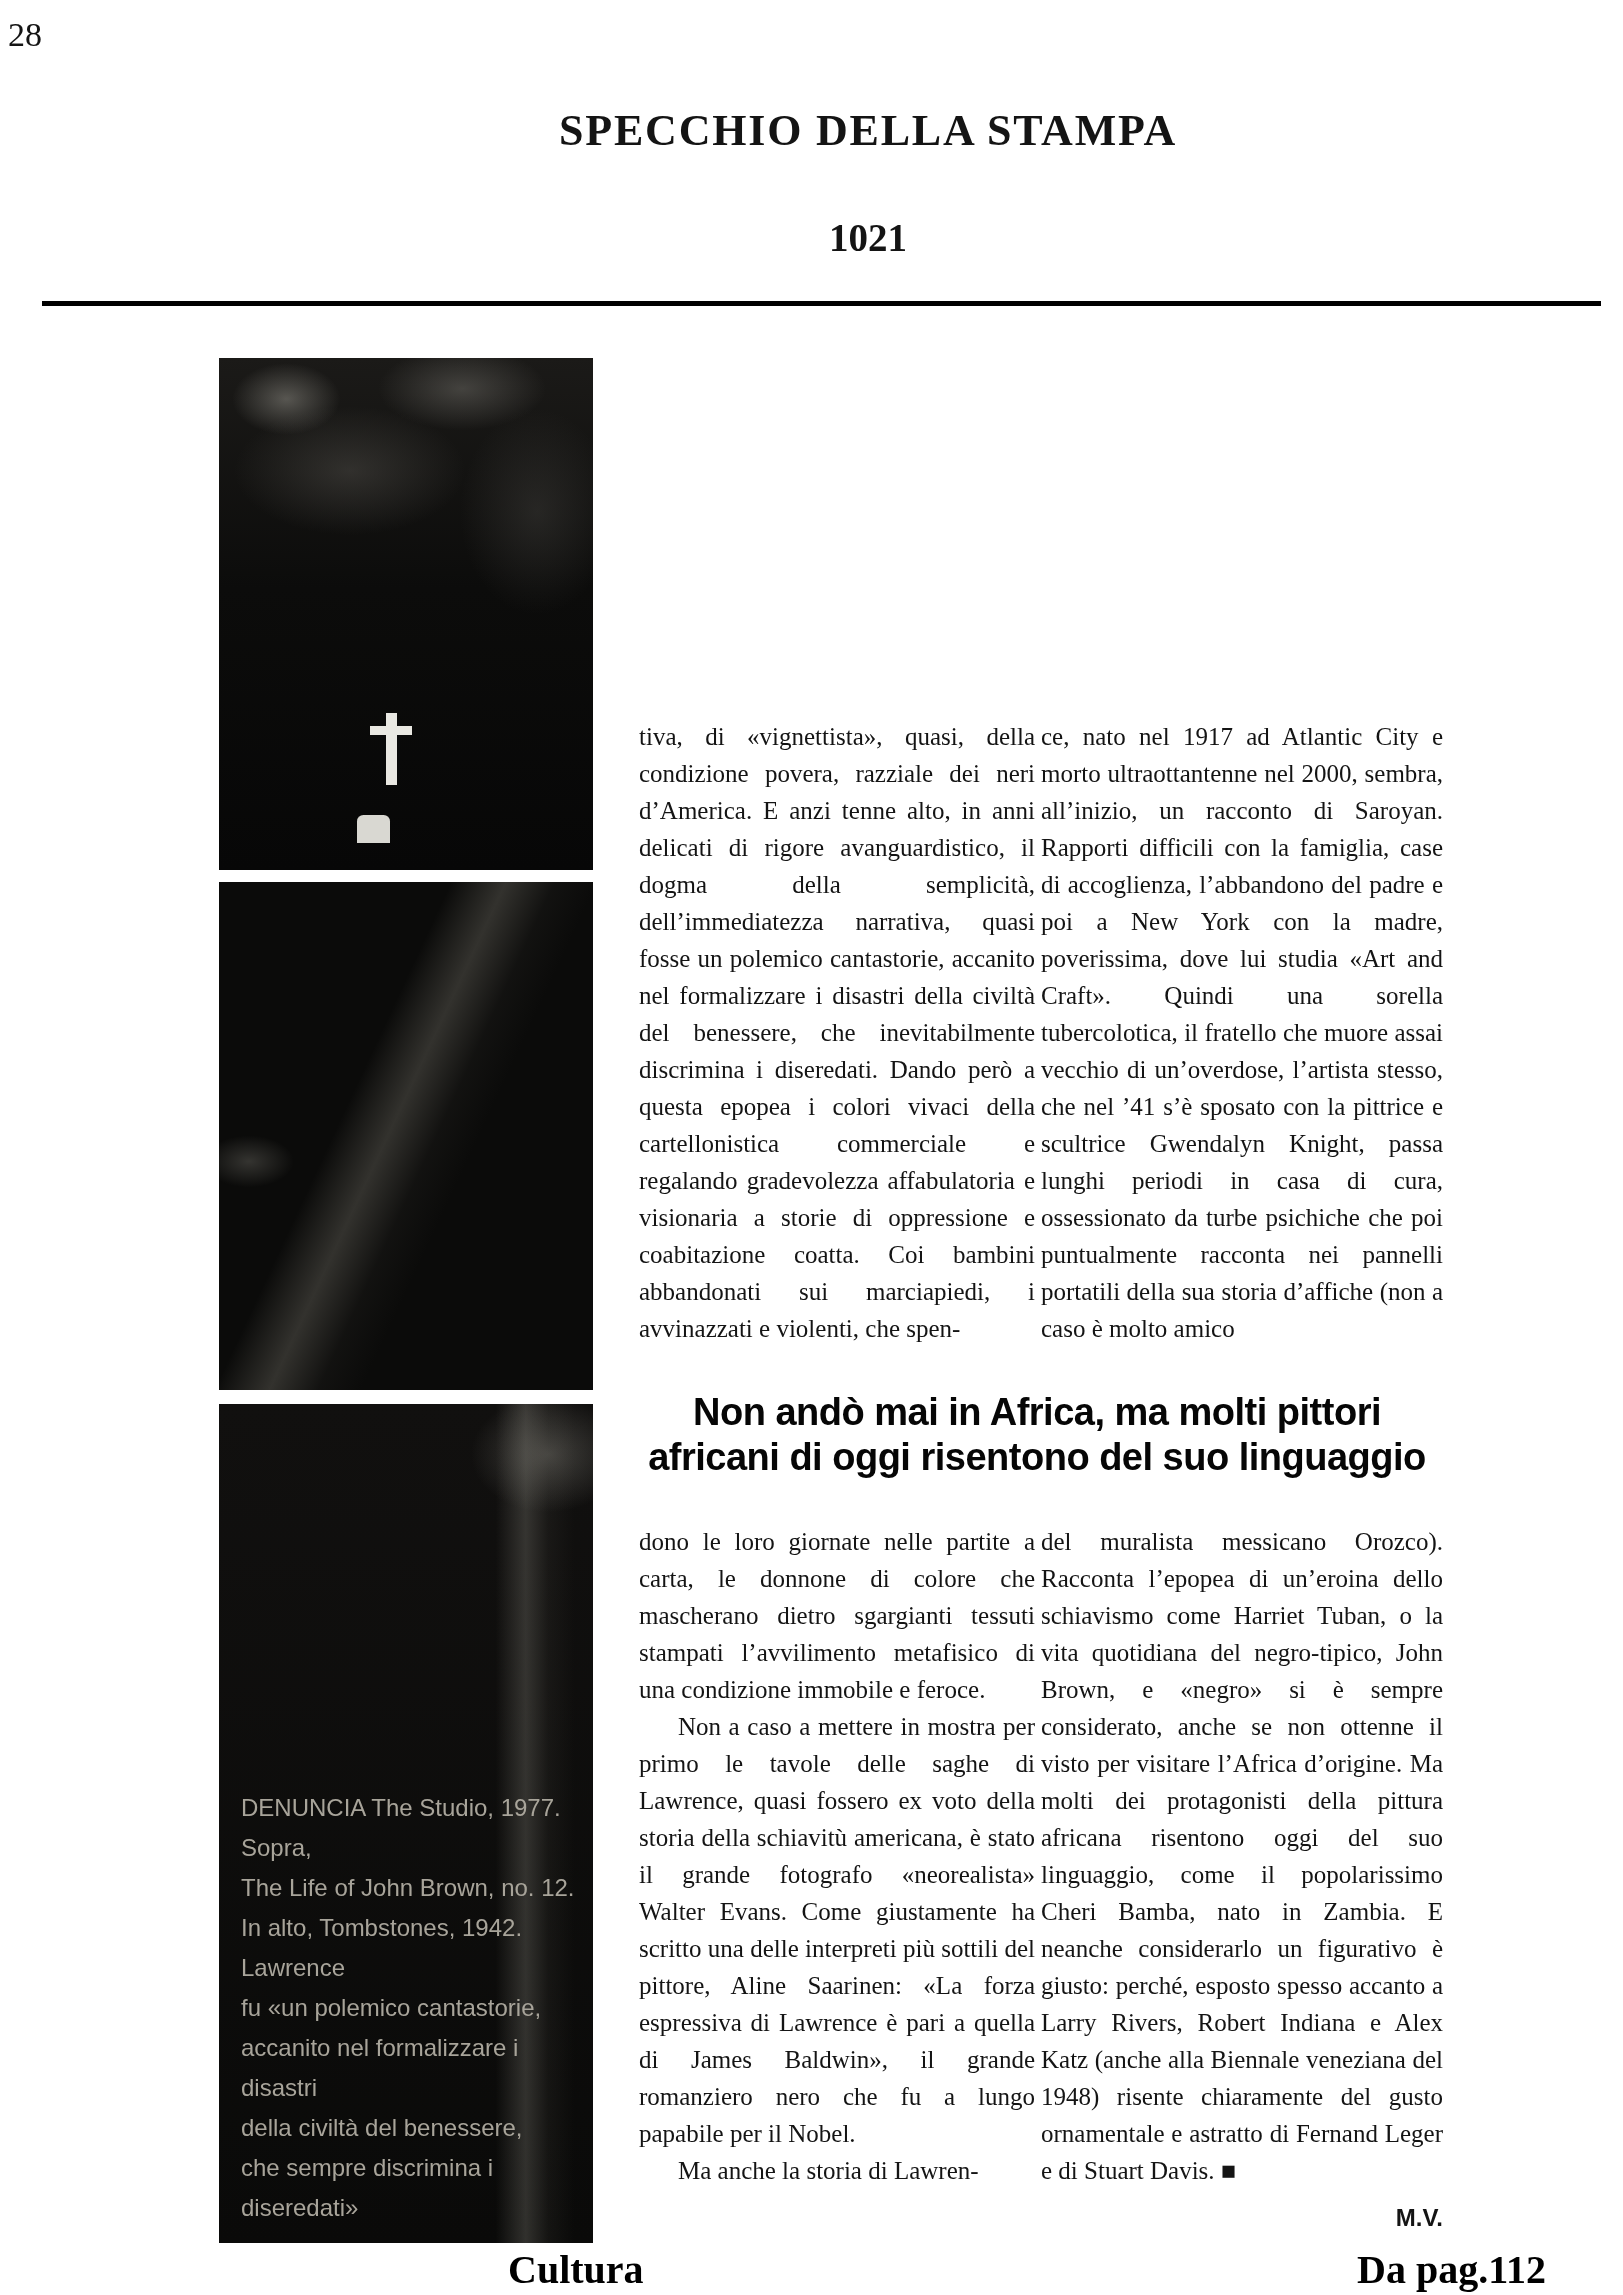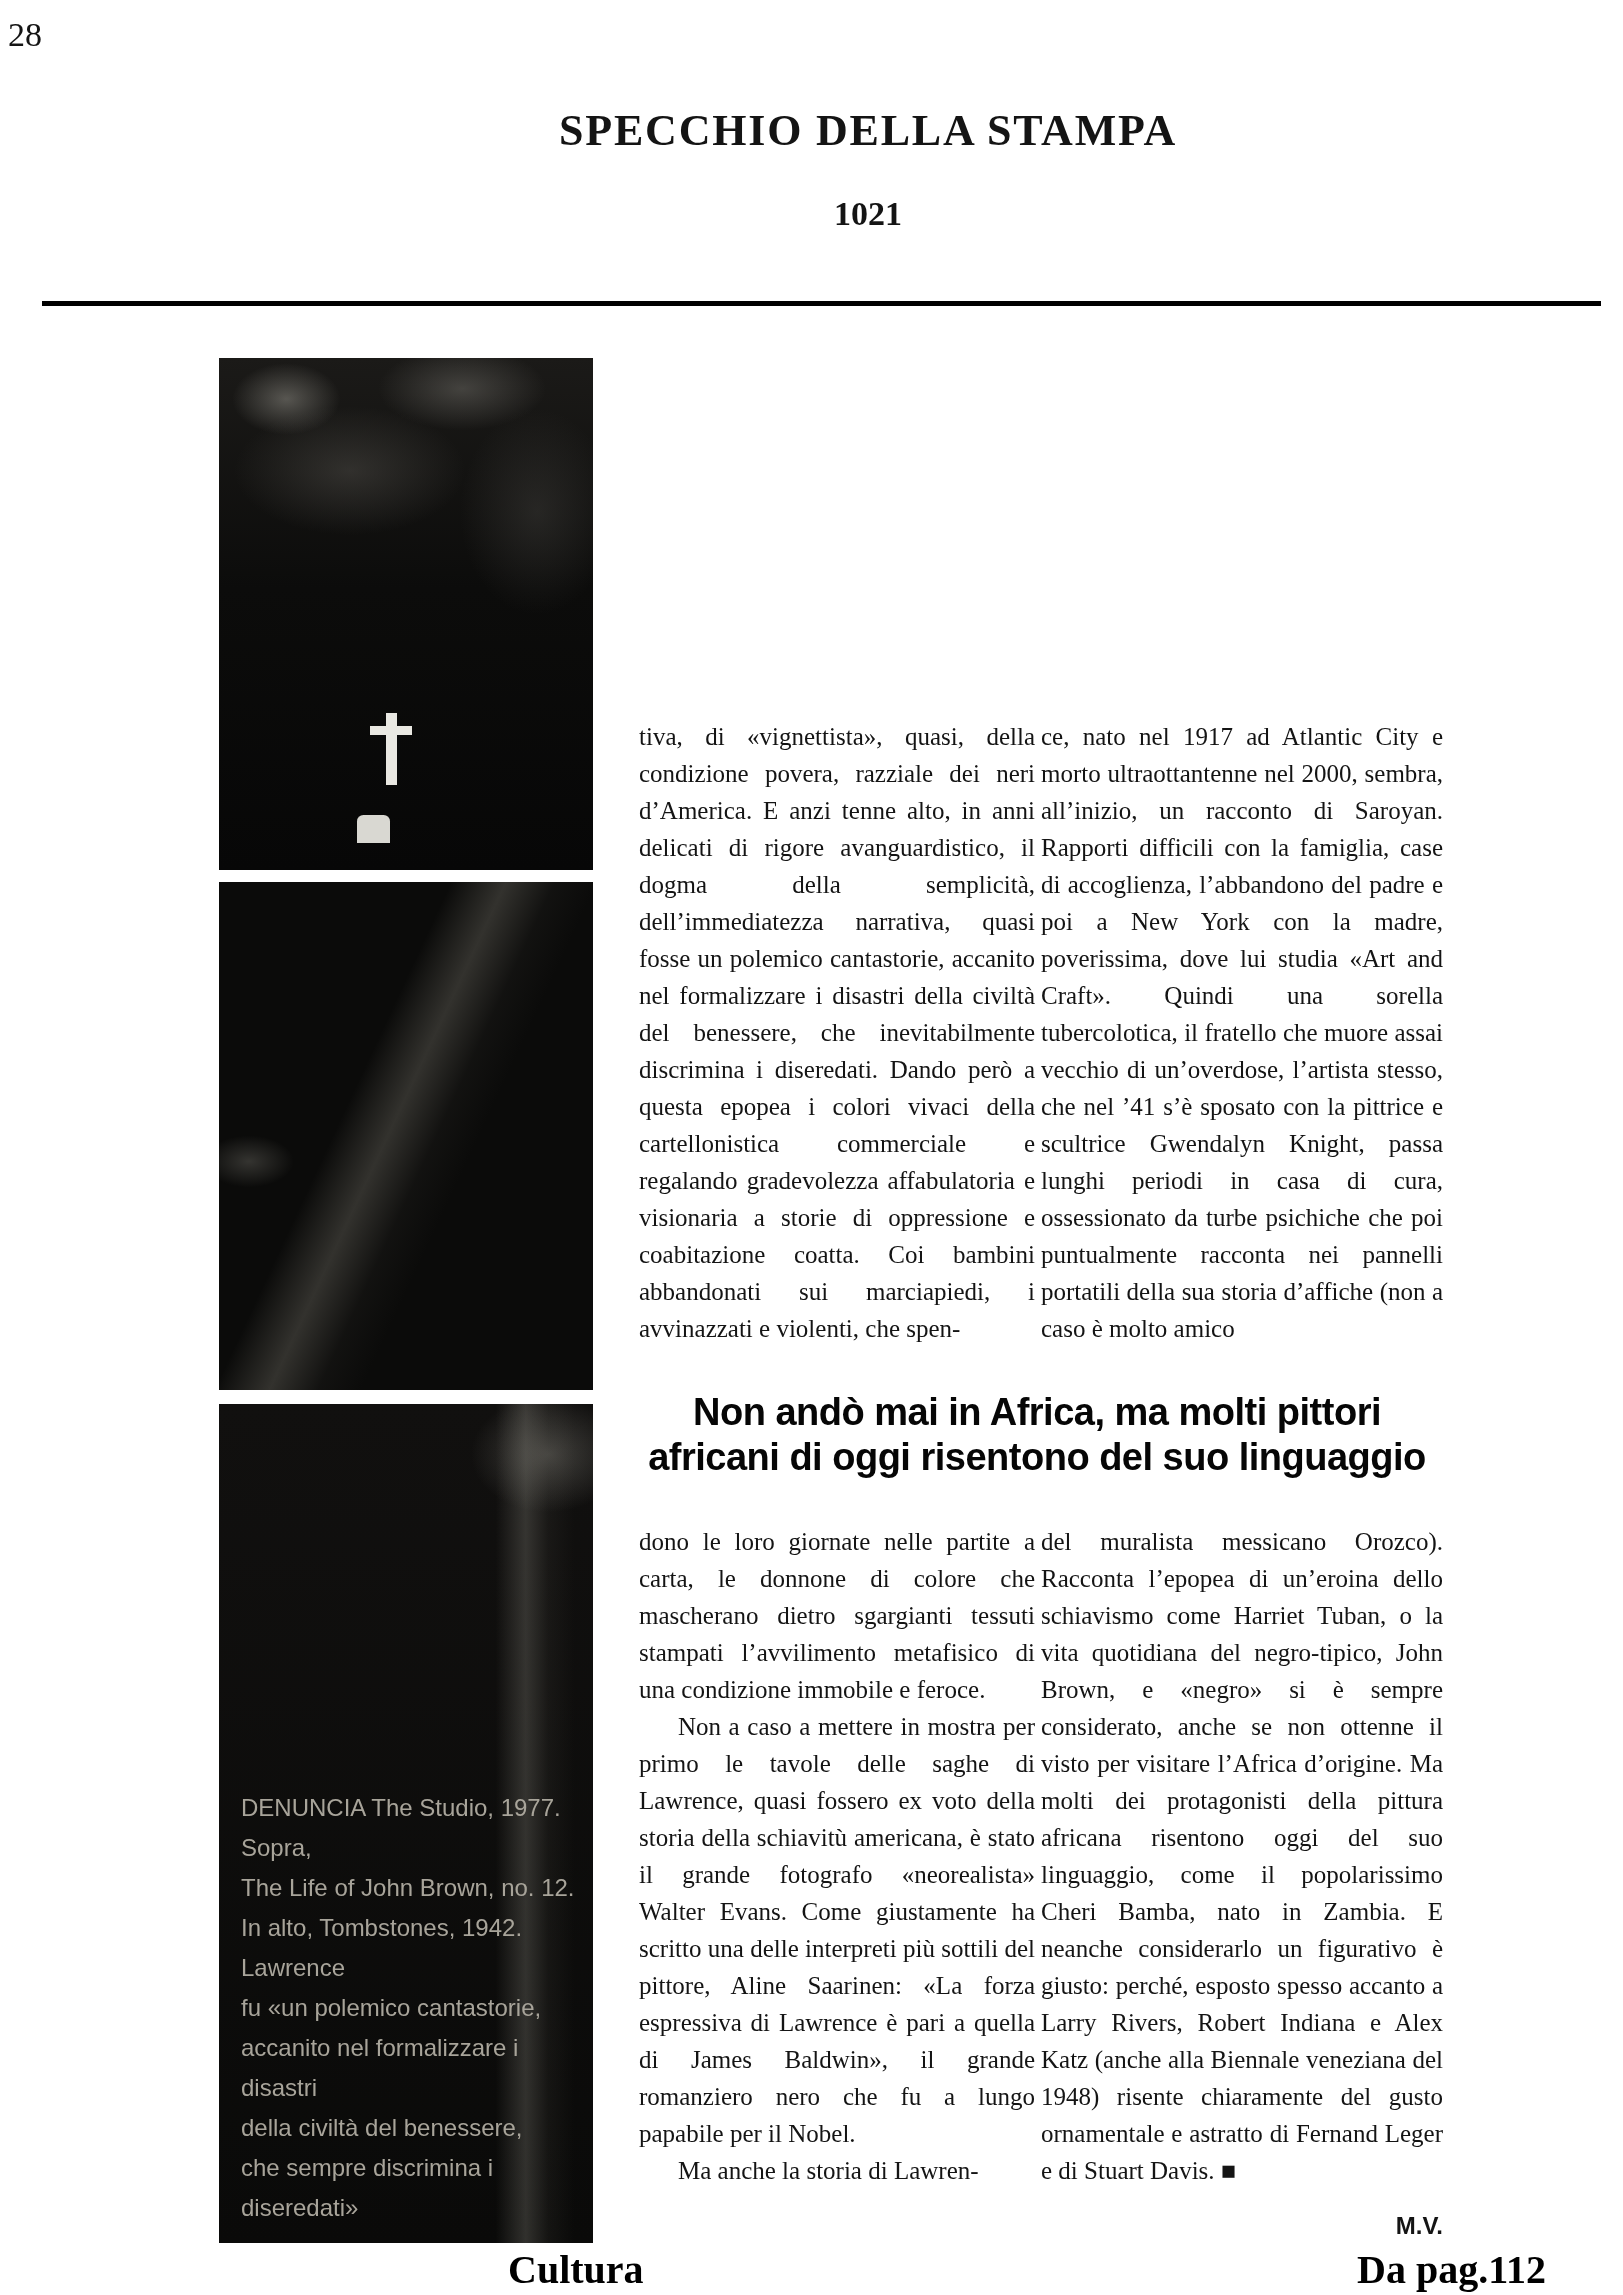--- a/index.html
+++ b/index.html
@@ -16,21 +16,21 @@
     position:absolute; left:8px; top:18.4px;
     font-size:34px; line-height:1;
   }
 
   .masthead {
     position:absolute; left:138px; top:66px; width:1460px;
     text-align:center; font-weight:bold;
   }
   .masthead .date { font-size:39px; line-height:1; }
   .masthead .pub  { font-size:44px; line-height:1; margin-top:43px; letter-spacing:1.8px; }
-  .masthead .issue{ font-size:34px; line-height:1; margin-top:44px; }
+  .masthead .issue{ font-size:39px; line-height:1; margin-top:65px; }
 
   .rule {
     position:absolute; left:42px; top:301px;
     width:1559px; height:4.6px; background:#000;
   }
 
   .photo {
     position:absolute; left:219px; width:374px;
     background:#0a0a0a;
   }
@@ -98,21 +98,21 @@
     font-family:"Liberation Sans", sans-serif;
     font-weight:700; font-size:38px; line-height:45px;
     letter-spacing:-0.5px; color:#060606;
   }
   .headline .hl-line { display:block; }
 
   .sig {
     text-align:right;
     font-family:"Liberation Sans", sans-serif;
     font-weight:bold; font-size:24px;
-    margin-top:18px;
+    margin-top:10px;
   }
 
   .footer-section, .footer-pageref {
     position:absolute; top:2250px;
     font-weight:bold; font-size:40px; line-height:1;
     color:#000000;
   }
   .footer-section { left:508px; }
   .footer-pageref { left:1357px; }
 </style>

